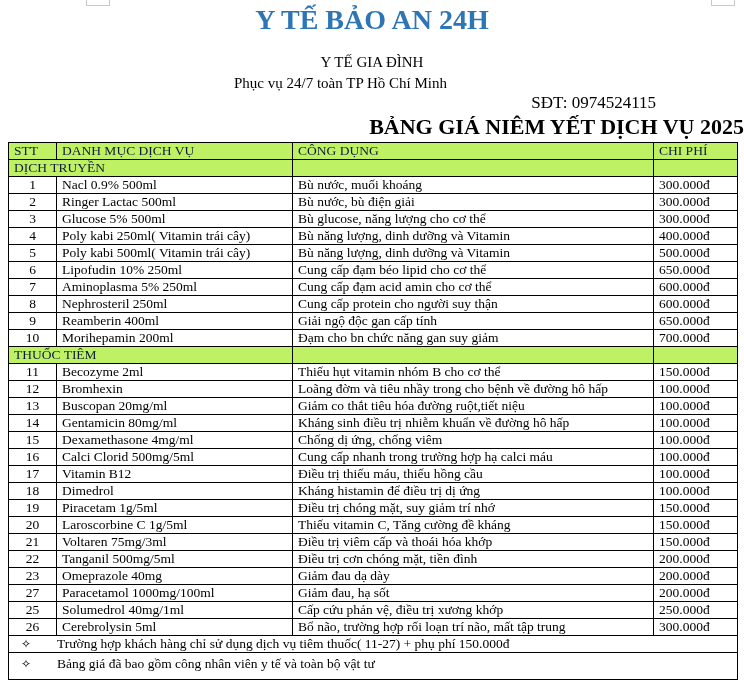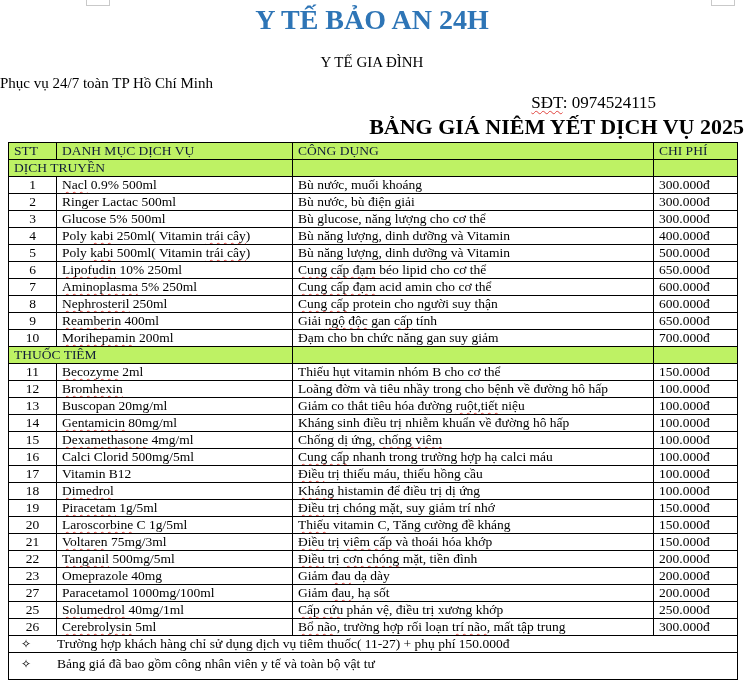--- a/index.html
+++ b/index.html
@@ -2,32 +2,32 @@
 <html><head>
 <meta charset="utf-8">
 <style>
   html,body{margin:0;padding:0;background:#fff;}
   body{width:744px;height:699px;font-family:"Liberation Serif", serif;color:#000;overflow:hidden;position:relative;}
   .artifact{position:absolute;top:0;height:5px;width:22px;border:1px solid #c9c9c9;border-top:none;background:#fff;}
   .artifact.left{left:86px;}
   .artifact.right{left:711px;}
   .brand{margin-top:4px;text-align:center;font-size:28px;font-weight:bold;color:#2E75B6;line-height:1.15;}
   .subtitle{text-align:center;font-size:15px;line-height:1.15;margin-top:18px;}
-  .service-line{text-align:left;padding-right:63px;font-size:15px;line-height:1.2;margin-top:3px;}
+  .service-line{text-align:center;padding-right:63px;font-size:15px;line-height:1.2;margin-top:3px;}
   .phone-line{text-align:right;padding-right:88px;font-size:17px;line-height:1.15;margin-top:1px;}
   .doc-title{text-align:right;font-size:22px;font-weight:bold;line-height:1.1;margin-top:2px;}
   table{border-collapse:collapse;table-layout:fixed;width:729px;margin:3px 0 0 8px;}
   td{border:1px solid #000;font-size:13.5px;height:16px;line-height:16px;padding:0 5px;
      overflow:hidden;white-space:nowrap;vertical-align:middle;}
   tr.ghead td, tr.srow td{background:#bef264;color:#0F1B38;}
   td.stt{text-align:center;padding:0 2px;}
   tr.nrow td{border-left:1px solid #000;border-right:1px solid #000;padding-left:12px;}
   tr.nrow.last td{height:20px;line-height:18px;vertical-align:top;padding-top:2px;padding-bottom:4px;}
   .bullet{display:inline-block;width:36px;font-family:"DejaVu Sans",sans-serif;font-size:12px;}
-  .sq{text-decoration:underline;text-decoration-style:wavy;text-decoration-color:#E0443F;
+  .sq{text-decoration-style:wavy;text-decoration-color:#E0443F;
       text-decoration-thickness:1px;text-underline-offset:2px;text-decoration-skip-ink:none;}
 </style>
 </head>
 <body>
 
 <div class="artifact left"></div>
 <div class="artifact right"></div>
 
 <div class="brand">Y TẾ BẢO AN 24H</div>
 <div class="subtitle">Y TẾ GIA ĐÌNH</div>

